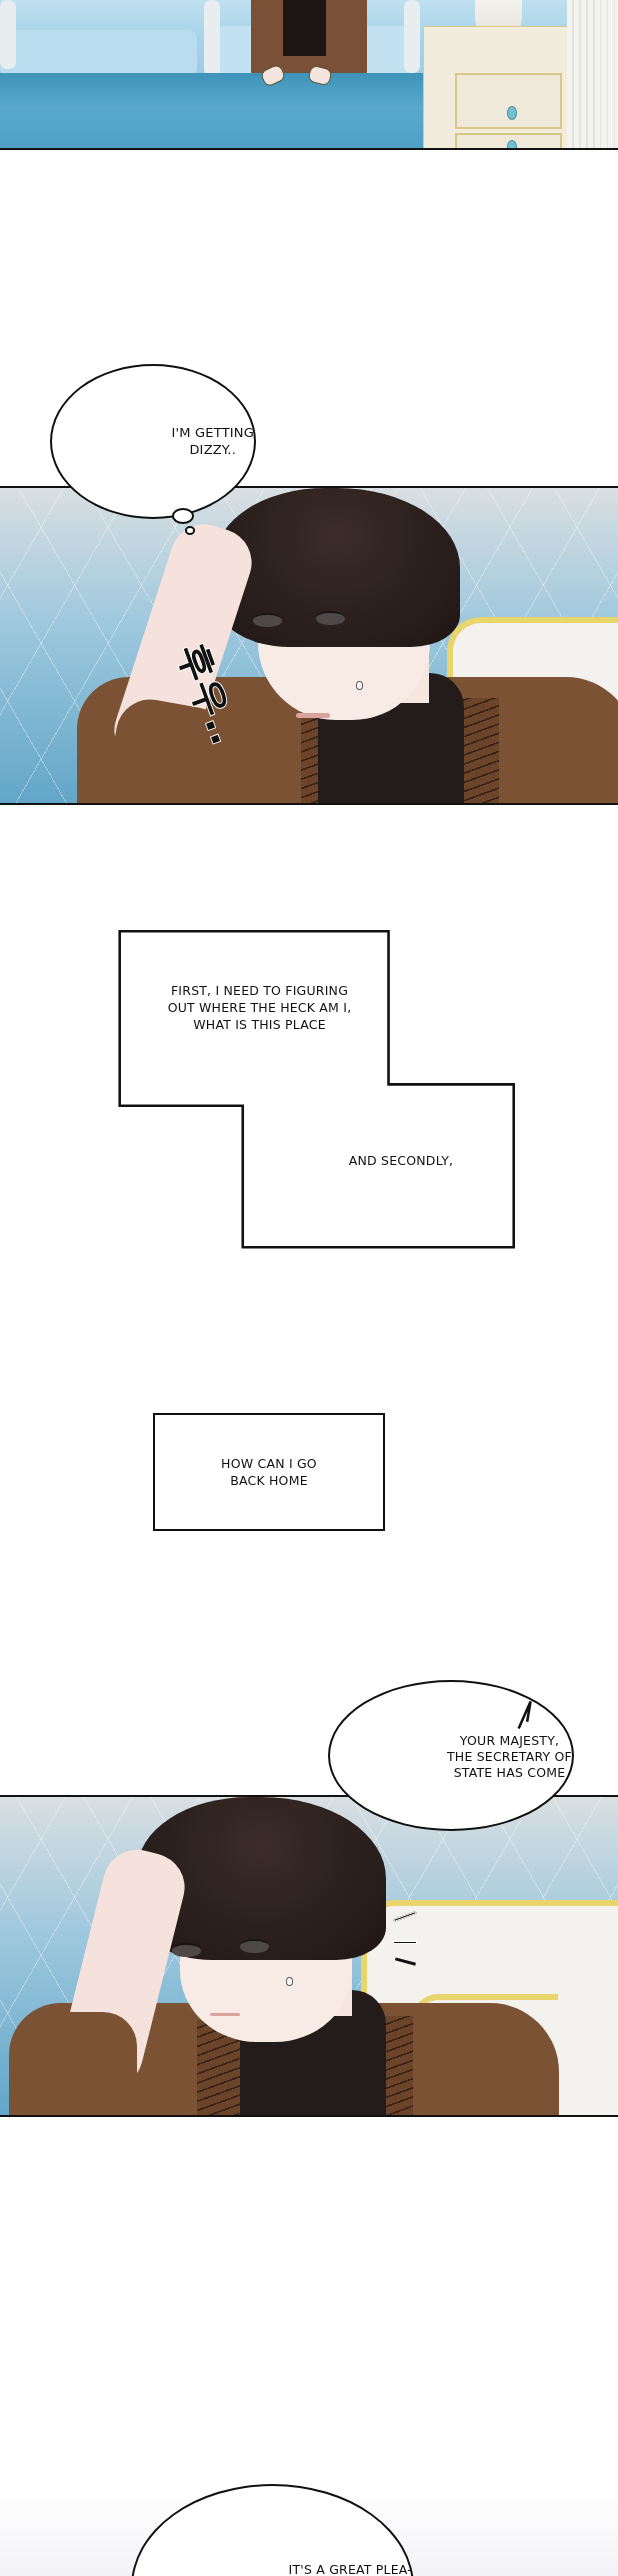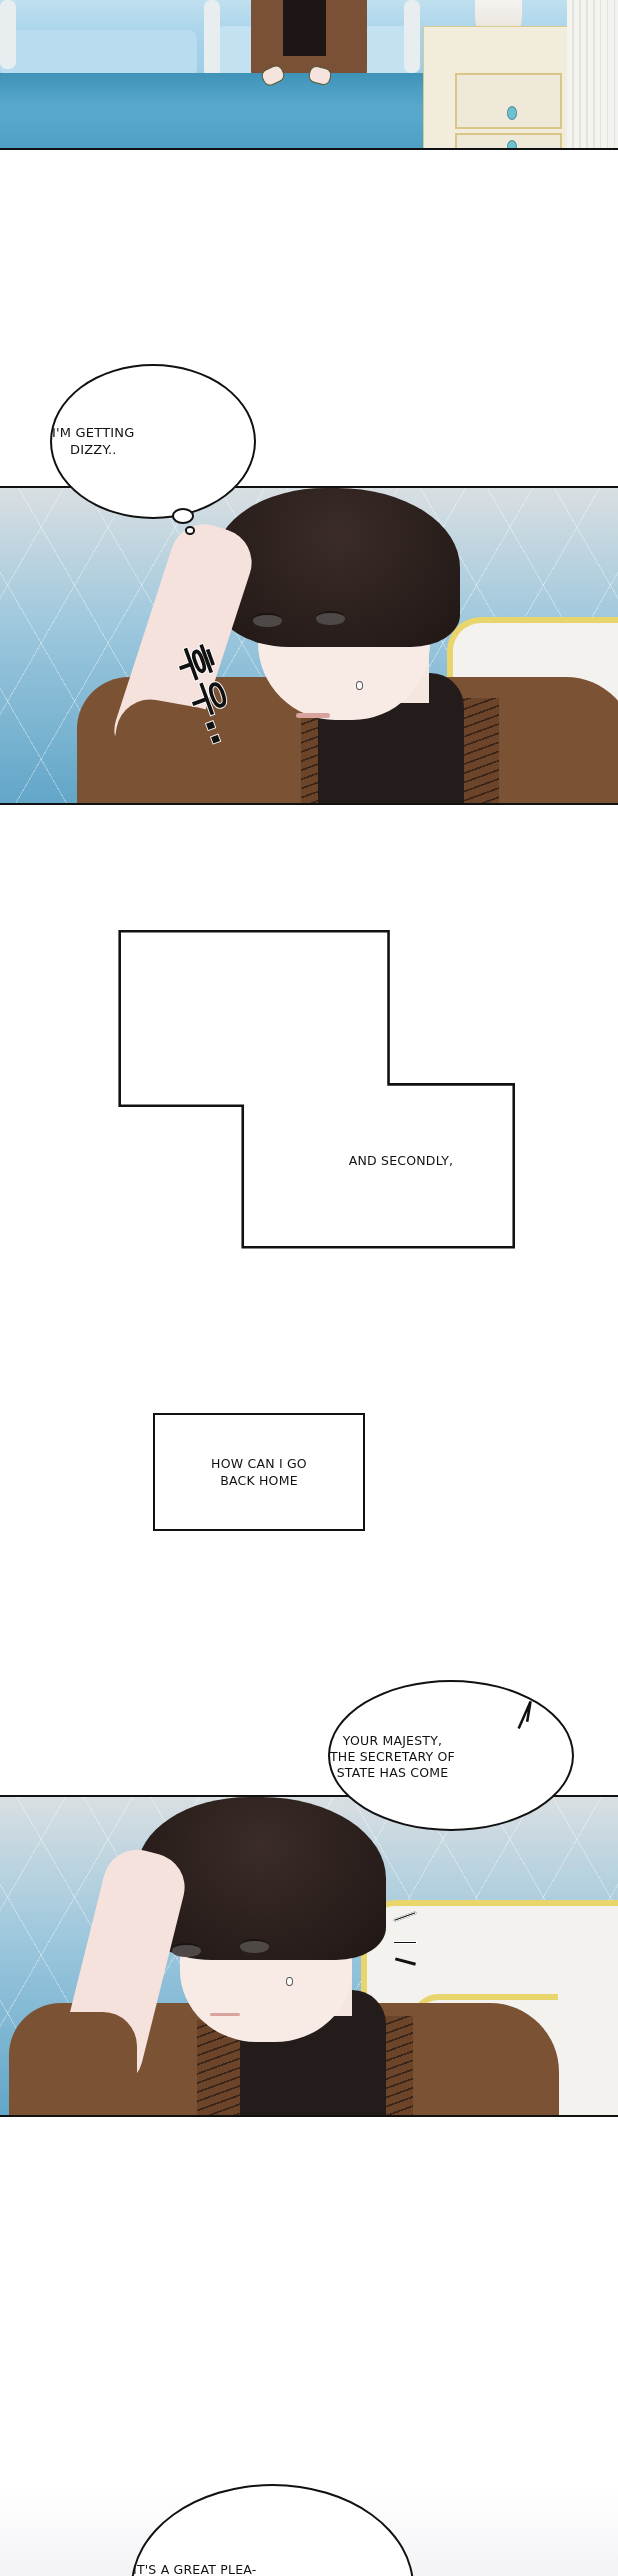--- a/index.html
+++ b/index.html
@@ -53,21 +53,21 @@
   .eye { position:absolute; width: 29px; height: 13.7px; background:#4e4846; border-radius: 50% 50% 45% 45%; border-top: 2.6px solid #1a1412; }
   .arm { position:absolute; background:#f6e2dc; border-radius: 34px; }
   .sweat { position:absolute; width: 6.9px; height: 8.6px; background:#fff; border:0.9px solid #555; border-radius: 50% 50% 50% 50%; }
   .mouth { position:absolute; height: 5.2px; background:#d8a39c; border-radius: 6.9px; }
   .sfx { position:absolute; font-family:"DejaVu Sans", sans-serif; font-size: 38px; font-weight: bold; color:#111;
     -webkit-text-stroke: 1.7px #fff; paint-order: stroke fill; transform: rotate(70deg); white-space: nowrap; }
   .rib { position:absolute; background: repeating-linear-gradient(160deg,#6b442a 0 6.9px,#3b2418 6.9px 8.6px); }
 
   
   .bubble { position:absolute; background:#fff; border: 2.6px solid #111; border-radius: 50%;
-    display:flex; align-items:center; justify-content:flex-start; }
+    display:flex; align-items:center; justify-content:flex-end; }
   .tail-dot { position:absolute; background:#fff; border: 2.6px solid #111; border-radius: 50%; }
   .caption { position:absolute; background:#fff; border: 2.6px solid #111; }
   .step-box { position:absolute; }
 </style>
 </head>
 <body>
 
 <div id="panel1" class="panel">
   <div class="pillow1"></div>
   <div class="pillow2"></div>
@@ -113,26 +113,31 @@
     <div>DIZZY..</div>
   </div>
 </div>
 <div class="tail-dot" style="left:172px;top:508px;width:22px;height:15.5px;"></div>
 <div class="tail-dot" style="left:185px;top:526px;width:10.3px;height:8.6px;"></div>
 
 <div class="step-box" style="left:118px;top:930px;width:397px;height:319px;">
   <svg width="397" height="319" style="position:absolute;left:0;top:0;" viewBox="0 0 462 372">
     <path d="M1.5 1.5 H315 V180 H461 V370 H145 V205 H1.5 Z" fill="#fff" stroke="#111" stroke-width="3"></path>
   </svg>
+  <div class="comic-text abs" style="left:17px;top:52px;width:249px;font-size:12.5px;line-height:17px;">
+    <div>FIRST, I NEED TO FIGURING</div>
+    <div>OUT WHERE THE HECK AM I,</div>
+    <div>WHAT IS THIS PLACE</div>
+  </div>
   <div class="comic-text abs" style="left:197px;top:223px;width:172px;font-size:12.5px;">
     <div>AND SECONDLY,</div>
   </div>
 </div>
 
-<div class="caption" style="left:153px;top:1413px;width:212px;height:118px;display:flex;align-items:center;justify-content:center;">
+<div class="caption" style="left:153px;top:1413px;width:232px;height:118px;display:flex;align-items:center;justify-content:center;">
   <div class="comic-text" style="font-size:12.5px;line-height:17px;">
     <div>HOW CAN I GO</div>
     <div>BACK HOME</div>
   </div>
 </div>
 
 <div id="panel3" class="panel">
   <div class="wall"></div>
   <div class="headboard" style="left:361px;top:103px;width:275px;height:232px;border-radius:34px 0 0 0;"></div>
   <div class="headboard" style="left:412px;top:197px;width:146px;height:137px;border-radius:26px 0 0 0;"></div>

